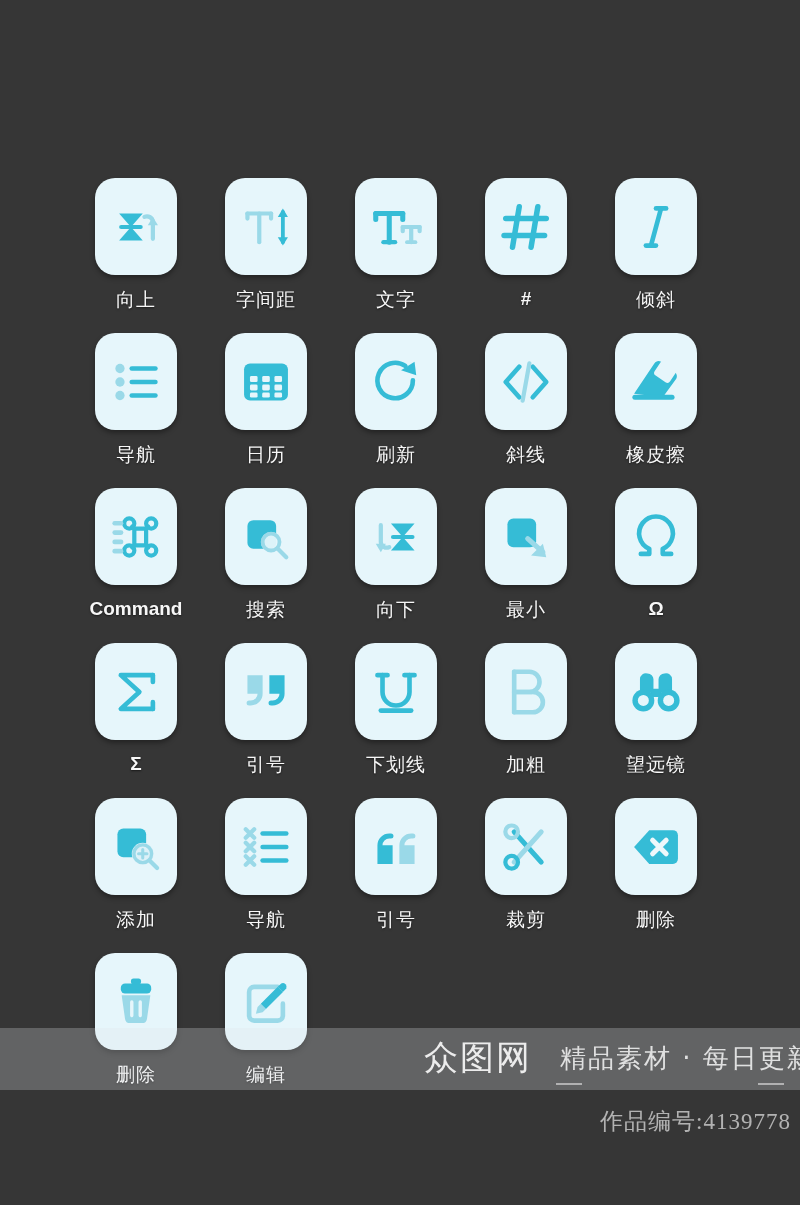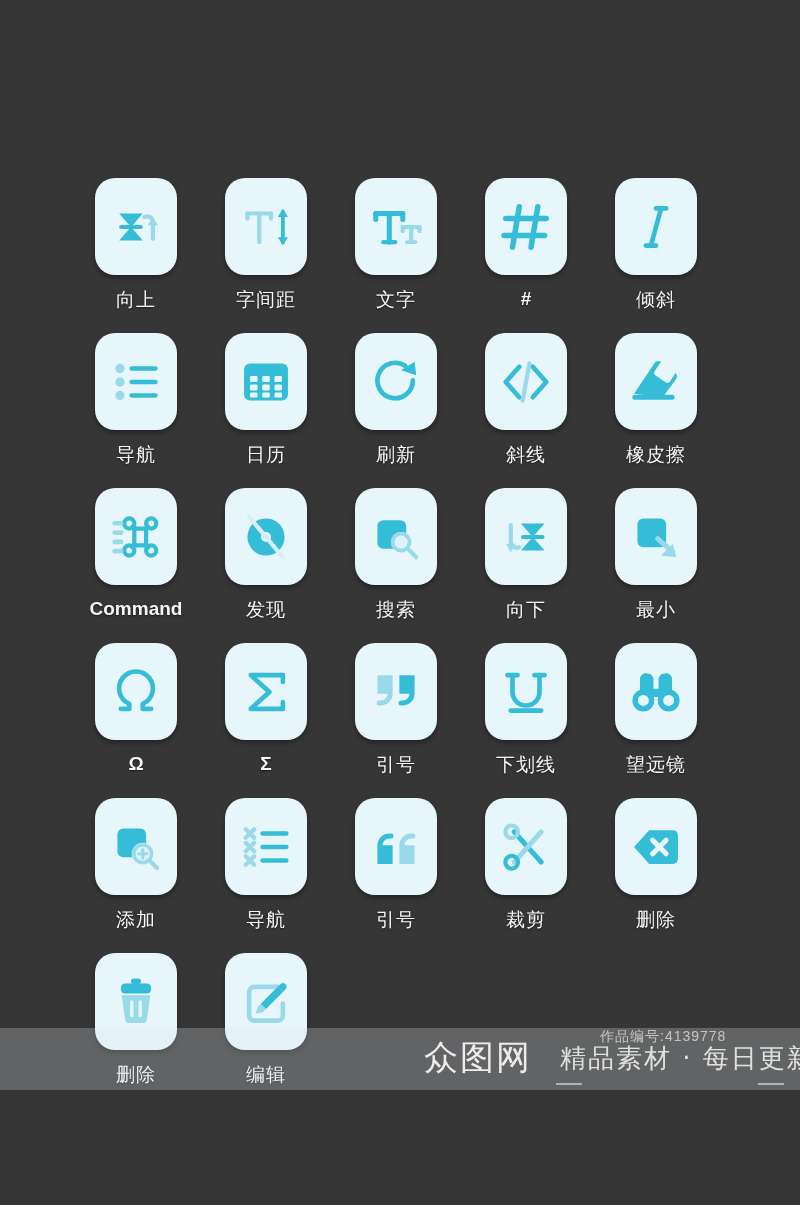--- a/index.html
+++ b/index.html
@@ -96,25 +96,25 @@
     line-height: 32px;
     color: rgba(255,255,255,0.80);
     font-family: "DejaVu Sans", sans-serif;
     letter-spacing: 2px;
     pointer-events: none;
     white-space: nowrap;
   }
   .wm-id {
     position: absolute;
     left: 600px;
-    top: 1026px;
-    font-size: 14px;
+    top: 1112px;
+    font-size: 23px;
     line-height: 20px;
     color: rgba(255,255,255,0.62);
-    font-family: Liberation Sans, sans-serif;
+    font-family: Liberation Serif, serif;
     letter-spacing: 1px;
     pointer-events: none;
     white-space: nowrap;
   }
   .wm-dash-l, .wm-dash-r {
     position: absolute;
     top: 1083px;
     height: 2px;
     width: 26px;
     background: rgba(255,255,255,0.5);
@@ -268,29 +268,20 @@
       <rect x="4" y="35" width="13" height="5.5" rx="2.7"></rect>
       <rect x="4" y="46" width="13" height="5.5" rx="2.7"></rect>
     </g>
           </svg>
         </div>
         <div class="label latin">Command</div>
       </div>
       <div class="cell">
         <div class="tile">
           <svg width="54" height="54" viewBox="0 0 64 64" aria-hidden="true">
-    <path d="M32 10 a22 22 0 1 0 0 44 a22 22 0 1 0 0 -44 Z M32 26 a6 6 0 1 1 0 12 a6 6 0 1 1 0 -12 Z" fill="#35bcd6" fill-rule="evenodd"></path>
-    <path d="M12 8 L52 56" stroke="#d8eef6" stroke-width="5" stroke-linecap="round"></path>
-          </svg>
-        </div>
-        <div class="label">发现</div>
-      </div>
-      <div class="cell">
-        <div class="tile">
-          <svg width="54" height="54" viewBox="0 0 64 64" aria-hidden="true">
     <rect x="10" y="12" width="34" height="34" rx="7" fill="#35bcd6"></rect>
     <circle cx="38" cy="38" r="12" fill="#e6f6fb" opacity="0.95"></circle>
     <circle cx="38" cy="38" r="10" fill="none" stroke="#9ad9e8" stroke-width="4.5"></circle>
     <path d="M46 46 L56 56" stroke="#9ad9e8" stroke-width="5" stroke-linecap="round"></path>
           </svg>
         </div>
         <div class="label">搜索</div>
       </div>
       <div class="cell">
         <div class="tile">
@@ -342,20 +333,30 @@
       </div>
       <div class="cell">
         <div class="tile">
           <svg width="54" height="54" viewBox="0 0 64 64" aria-hidden="true">
     <path d="M16 12 V32 a16 16 0 0 0 32 0 V12" fill="none" stroke="#35bcd6" stroke-width="5.5" stroke-linecap="round"></path>
     <path d="M10 12 H22 M42 12 H54" stroke="#35bcd6" stroke-width="5.5" stroke-linecap="round"></path>
     <path d="M14 54 H50" stroke="#35bcd6" stroke-width="5.5" stroke-linecap="round"></path>
           </svg>
         </div>
         <div class="label">下划线</div>
+      </div>
+      <div class="cell">
+        <div class="tile">
+          <svg width="54" height="54" viewBox="0 0 64 64" aria-hidden="true">
+    <path d="M18 8 V56" stroke="#9ad9e8" stroke-width="5.5" stroke-linecap="round"></path>
+    <path d="M18 8 h18 a12 12 0 0 1 0 24 h-18" fill="none" stroke="#9ad9e8" stroke-width="5.5" stroke-linecap="round" stroke-linejoin="round"></path>
+    <path d="M18 32 h22 a12 12 0 0 1 0 24 h-22" fill="none" stroke="#9ad9e8" stroke-width="5.5" stroke-linecap="round" stroke-linejoin="round"></path>
+          </svg>
+        </div>
+        <div class="label">加粗</div>
       </div>
       <div class="cell">
         <div class="tile">
           <svg width="54" height="54" viewBox="0 0 64 64" aria-hidden="true">
     <path d="M22 10 a7 7 0 0 1 7 7 v16 h-16 v-16 a7 7 0 0 1 9 -7 Z" fill="#35bcd6"></path>
     <path d="M42 10 a7 7 0 0 1 9 7 v16 h-16 v-16 a7 7 0 0 1 7 -7 Z" fill="#35bcd6"></path>
     <rect x="26" y="28" width="12" height="10" rx="3" fill="#35bcd6"></rect>
     <circle cx="17" cy="42" r="13" fill="#35bcd6"></circle>
     <circle cx="47" cy="42" r="13" fill="#35bcd6"></circle>
     <circle cx="17" cy="42" r="6.5" fill="#e6f6fb"></circle>

